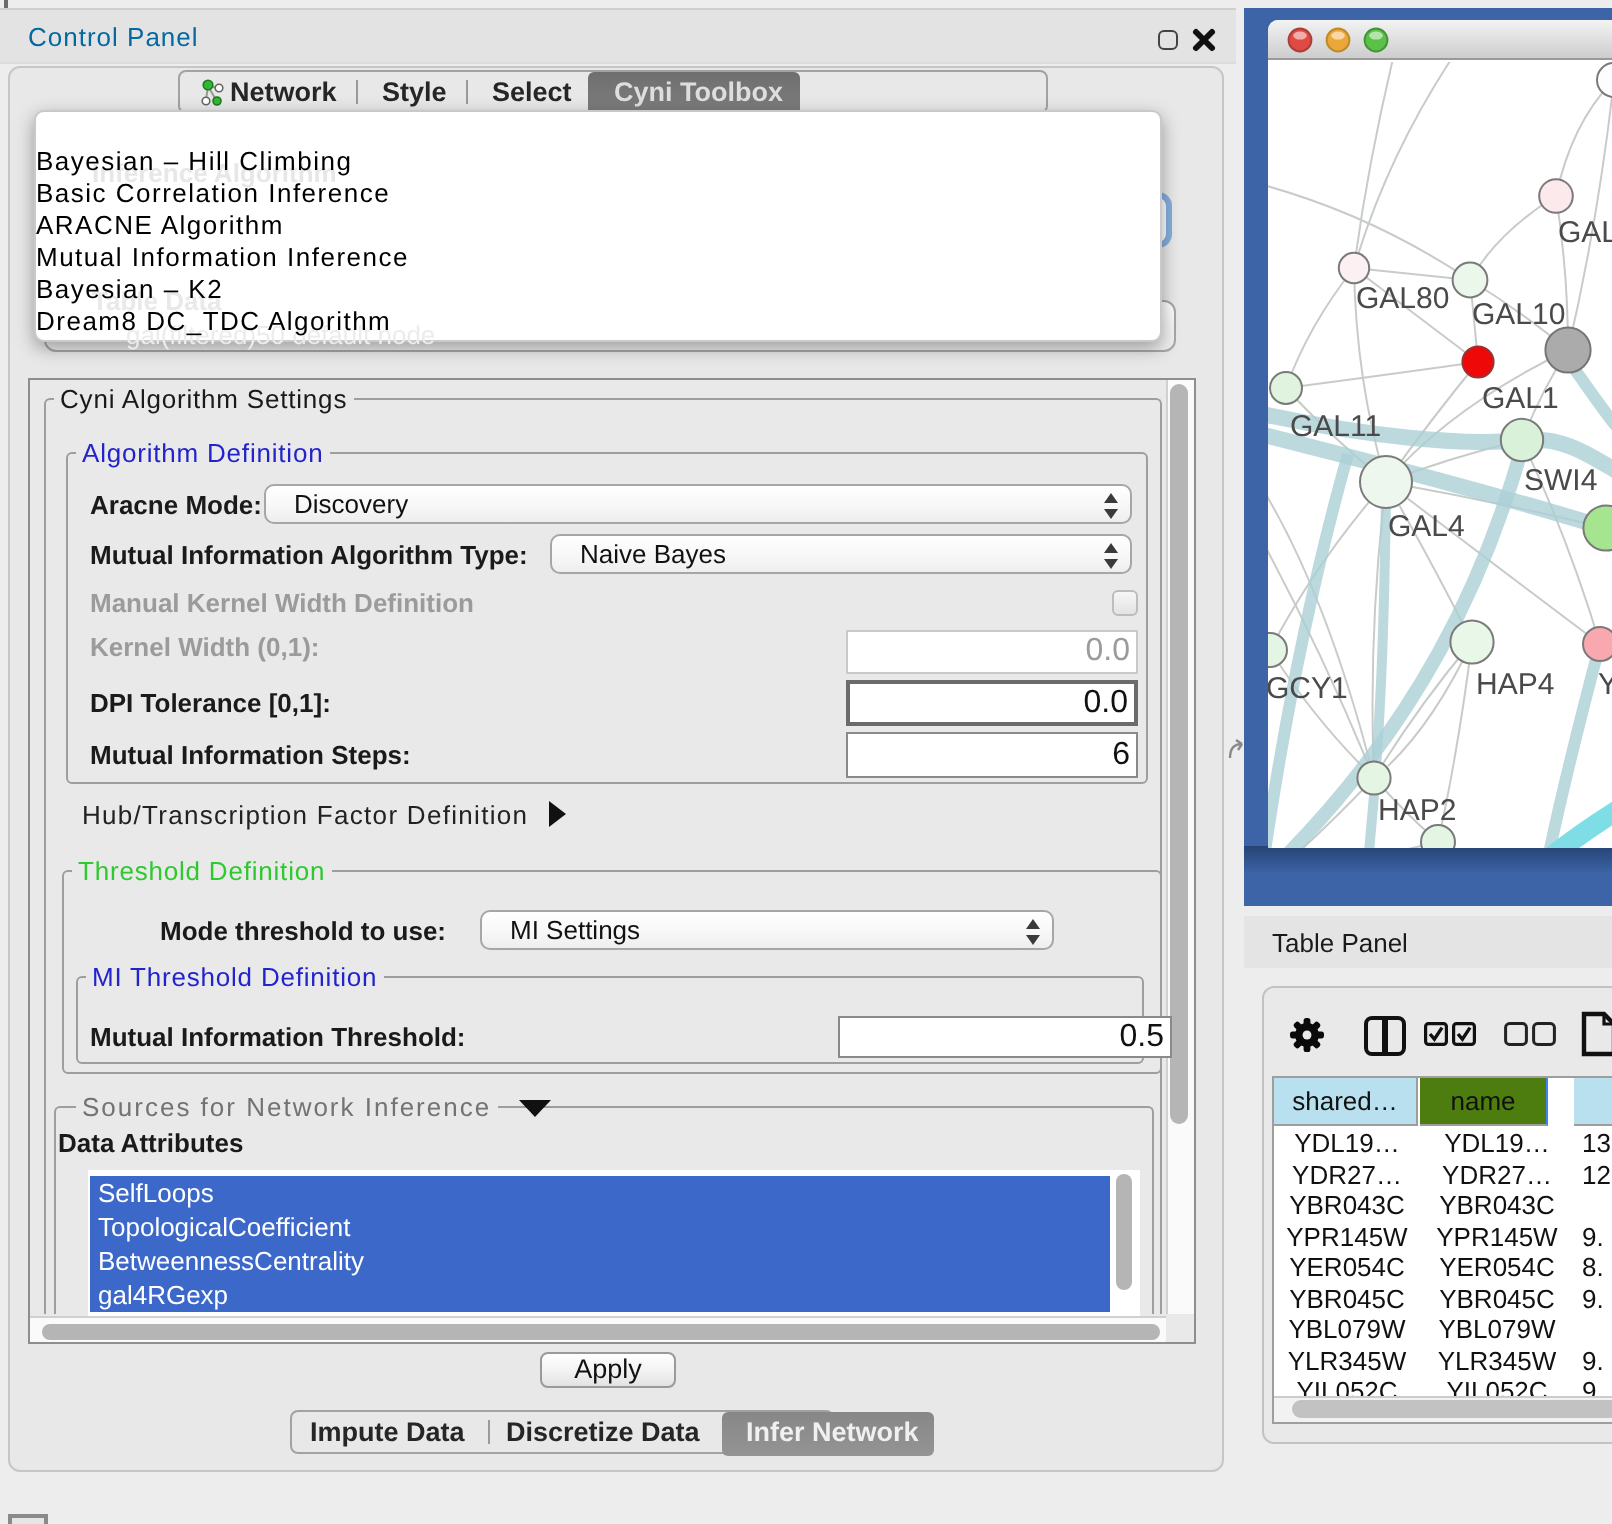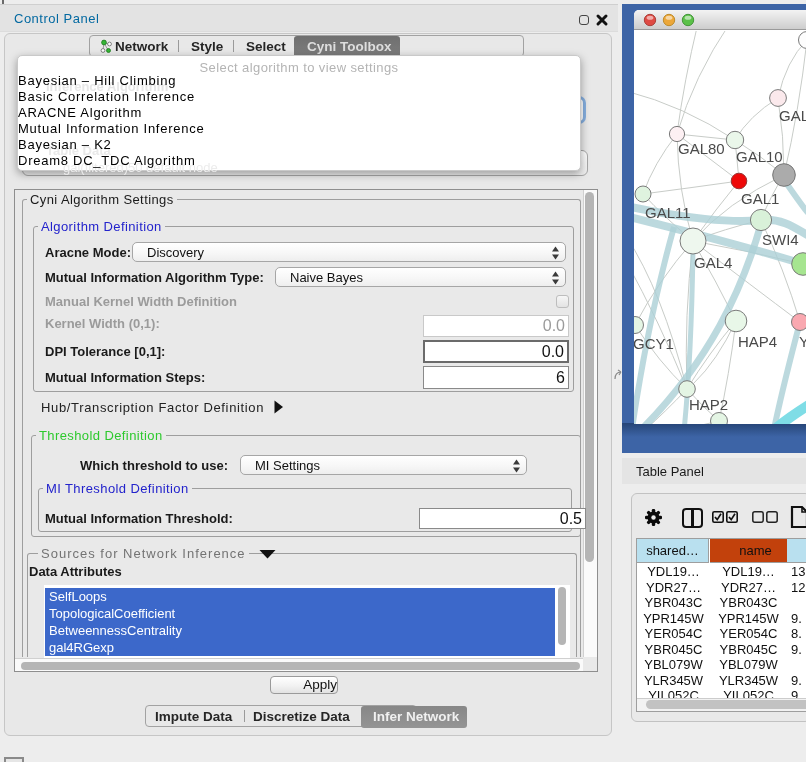--- a/index.html
+++ b/index.html
@@ -103,21 +103,21 @@
   </div>
 
 <div class="abs" style="left:41px; top:400px; font-size:13px; color:#222; letter-spacing:0.65px;">Hub/Transcription Factor Definition</div>
 <svg class="abs" style="left:273px; top:400px;" width="11" height="14" viewBox="0 0 11 14">
     <path d="M1.5 0.5 L10 7 L1.5 13.5 Z" fill="#111"></path>
   </svg>
 
 <div class="gbox" style="left:31px; top:435px; width:550px; height:102px;"></div>
 <div class="gtitle" style="left:36px; top:429px; color:#2ec92e;">Threshold Definition</div>
 
-<div class="lbl" style="left:80px; top:459px;">Which threshold to use:</div>
+<div class="lbl" style="left:80px; top:459px;">Mode threshold to use:</div>
 <div class="combo" style="left:240px; top:455px; width:287px; height:20px;">
     <span class="ctx">MI Settings</span>
   <svg style="right:5px; top:3px;" width="9" height="14" viewBox="0 0 9 14">
       <path d="M4.5 0.5 L8 5.5 L1 5.5 Z" fill="#3a3a3a"></path>
       <path d="M4.5 13.5 L1 8.5 L8 8.5 Z" fill="#3a3a3a"></path>
     </svg>
 </div>
 
 <div class="gbox" style="left:38px; top:488px; width:534px; height:44px;"></div>
 <div class="gtitle" style="left:43px; top:482px; color:#2323cc;">MI Threshold Definition</div>
@@ -132,21 +132,21 @@
     <path d="M0.5 1 L16.5 1 L8.5 9.5 Z" fill="#111"></path>
   </svg>
 <div class="lbl" style="left:29px; top:565px;">Data Attributes</div>
 
 <div class="abs" style="left:44px; top:585px; width:526px; height:73px; background:#fff;"></div>
 <div class="abs" style="left:45px; top:588px; width:510px; height:68px; background:#3c68ca;"></div>
 <div class="abs" style="left:49px; top:588px; font-size:13px; color:#fff; line-height:17px;">SelfLoops<br>TopologicalCoefficient<br>BetweennessCentrality<br>gal4RGexp</div>
 <div class="abs" style="left:558px; top:587px; width:8px; height:58px; background:#b5b5b5; border-radius:4px;"></div>
 
 <div class="abs" style="left:270px; top:676px; width:68px; height:18px; background:linear-gradient(#ffffff,#f2f2f2 55%,#e2e2e2); border:1px solid #9a9a9a; border-radius:4px; text-align:center;">
-  <div style="font-size:13.5px; color:#111; margin-top:0px;text-align:right;">Apply</div>
+  <div style="font-size:13.5px; color:#111; margin-top:0px;">Apply</div>
 </div>
 
 <div class="abs" style="left:145px; top:705px; width:272px; height:22px; border:1px solid #a2a2a2; border-radius:4px; background:#e8e8e8;">
   <div class="tabtxt" style="left:9px;">Impute Data</div>
   <div class="sep" style="left:98px;"></div>
   <div class="tabtxt" style="left:107px;">Discretize Data</div>
   <div class="abs" style="left:215px; top:0; width:106px; height:22px; background:linear-gradient(#878787,#949494); border-radius:3px;"></div>
   <div class="tabtxt" style="left:227px; color:#f0f0f0;">Infer Network</div>
 </div>
 
@@ -287,31 +287,30 @@
   <rect x="0.8" y="0.8" width="10.4" height="10.4" rx="2" fill="none" stroke="#222" stroke-width="1.5"></rect>
   <rect x="14.8" y="0.8" width="10.4" height="10.4" rx="2" fill="none" stroke="#222" stroke-width="1.5"></rect>
 </svg>
 <svg class="abs" style="left:790px; top:505px;" width="20" height="24" viewBox="0 0 20 24">
   <path d="M2 2 L12 2 L17 7 L17 22 L2 22 Z" fill="none" stroke="#111" stroke-width="2.2"></path>
   <path d="M12 2 L12 7 L17 7" fill="none" stroke="#111" stroke-width="1.6"></path>
 </svg>
 
 <div class="abs" style="left:636px; top:538px; width:170px; height:174px; background:#fff; border:1px solid #9e9e9e; border-right:none; overflow:hidden;">
   <div style="position:absolute; left:0; top:0; width:72px; height:24px; background:#b9e0ef; border-right:1px solid #9e9e9e; border-bottom:1px solid #9e9e9e; font-size:13px; text-align:center; line-height:24px; color:#111;">shared…</div>
-  <div style="position:absolute; left:73px; top:0; width:96px; height:24px; background:#c2410c; border-right:5px solid #3b82f6; border-bottom:1px solid #9e9e9e; font-size:13px; text-align:center; line-height:24px; color:#111;">name</div>
+  <div style="position:absolute; left:73px; top:0; width:64px; height:24px; background:#4d7c0f; border-right:1px solid #3b82f6; border-bottom:1px solid #9e9e9e; font-size:13px; text-align:center; line-height:24px; color:#111;">name</div>
   <div style="position:absolute; left:150px; top:0; width:20px; height:24px; background:#b9e0ef; border-bottom:1px solid #9e9e9e;"></div>
   <div style="position:absolute; left:0; top:25px; width:73px; font-size:13px; color:#111; text-align:center; line-height:15.5px;">YDL19…<br>YDR27…<br>YBR043C<br>YPR145W<br>YER054C<br>YBR045C<br>YBL079W<br>YLR345W<br>YIL052C</div>
   <div style="position:absolute; left:73px; top:25px; width:77px; font-size:13px; color:#111; text-align:center; line-height:15.5px;">YDL19…<br>YDR27…<br>YBR043C<br>YPR145W<br>YER054C<br>YBR045C<br>YBL079W<br>YLR345W<br>YIL052C</div>
   <div style="position:absolute; left:154px; top:25px; width:40px; font-size:13px; color:#111; line-height:15.5px;">13<br>12<br><br>9.<br>8.<br>9.<br><br>9.<br>9.</div>
 
   <div style="position:absolute; left:0; bottom:0; width:170px; height:13px; background:#f2f2f2; border-top:1px solid #ccc;"></div>
   <div style="position:absolute; left:9px; bottom:2px; width:161px; height:9px; background:#c2c2c2; border-radius:5px 0 0 5px;"></div>
 </div>
 
 <div class="abs" style="left:556px; top:96px; width:30px; height:28px; background:#fff; border:3px solid #85aede; border-radius:7px;"></div>
 <div class="abs" style="left:22px; top:150px; width:566px; height:26px; background:linear-gradient(#fdfdfd,#ececec); border:1px solid #a6a6a6; border-radius:6px;"></div>
 <div class="abs" style="left:17px; top:55px; width:564px; height:116px; background:#fff; border:1px solid #c9c9c9; border-radius:5px; box-shadow:0 3px 9px rgba(0,0,0,0.35);">
-  <div style="position:absolute; left:0; right:0; top:4px; text-align:center; font-size:13px; color:#b4b4b4; letter-spacing:0.4px;">Select algorithm to view settings</div>
   <div style="position:absolute; left:28px; top:23px; font-size:13px; color:#e7e7e7; font-weight:bold;">Inference Algorithm</div>
   <div style="position:absolute; left:28px; top:87px; font-size:13px; color:#e9e9e9; font-weight:bold;">Table Data</div>
   <div style="position:absolute; left:45px; top:104px; font-size:13px; color:#ececec;">gal(filtered)50 default node</div>
   <div style="position:absolute; left:0px; top:17px; font-size:13px; color:#000; line-height:15.9px; letter-spacing:0.75px;">Bayesian – Hill Climbing<br>Basic Correlation Inference<br><span class="b">ARACNE Algorithm</span><br>Mutual Information Inference<br>Bayesian – K2<br>Dream8 DC_TDC Algorithm</div>
 </div>
 
 </body></html>

